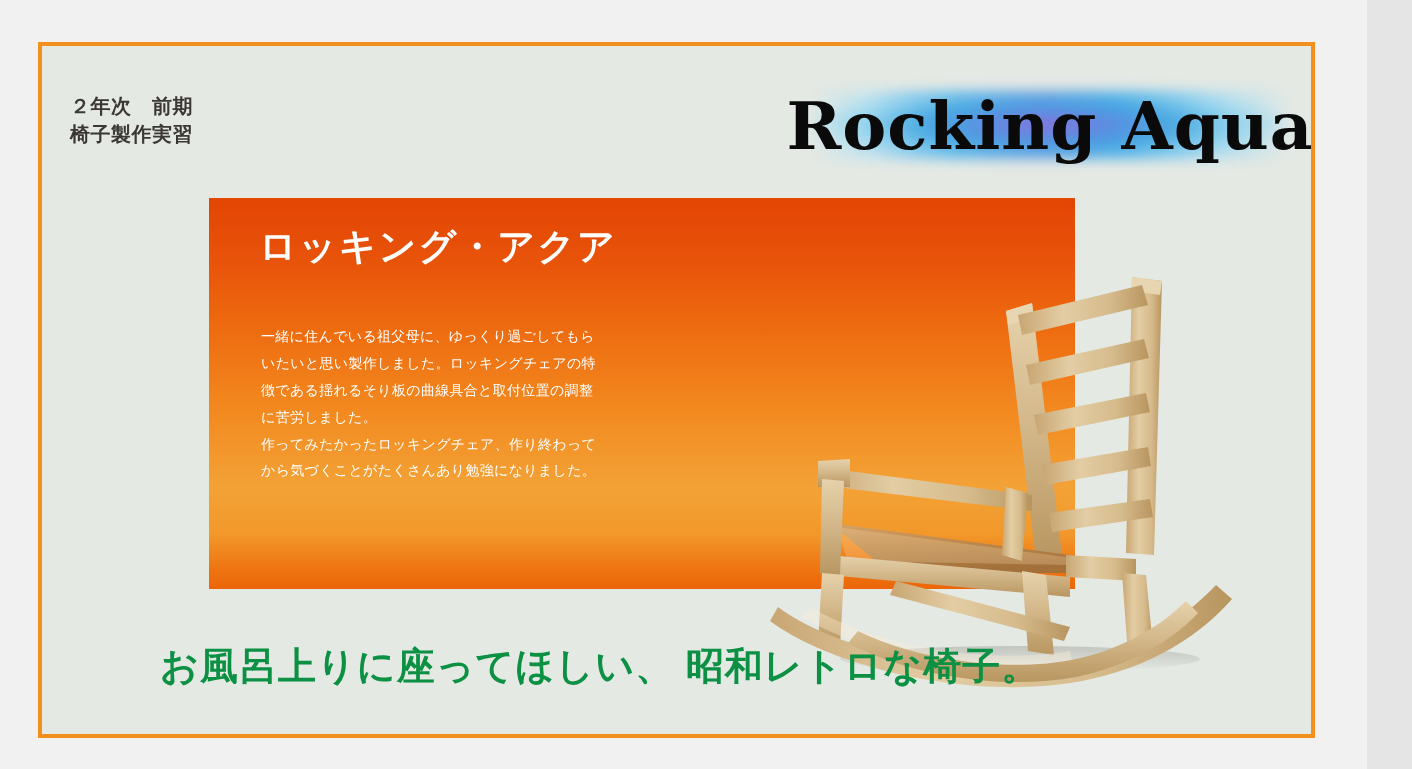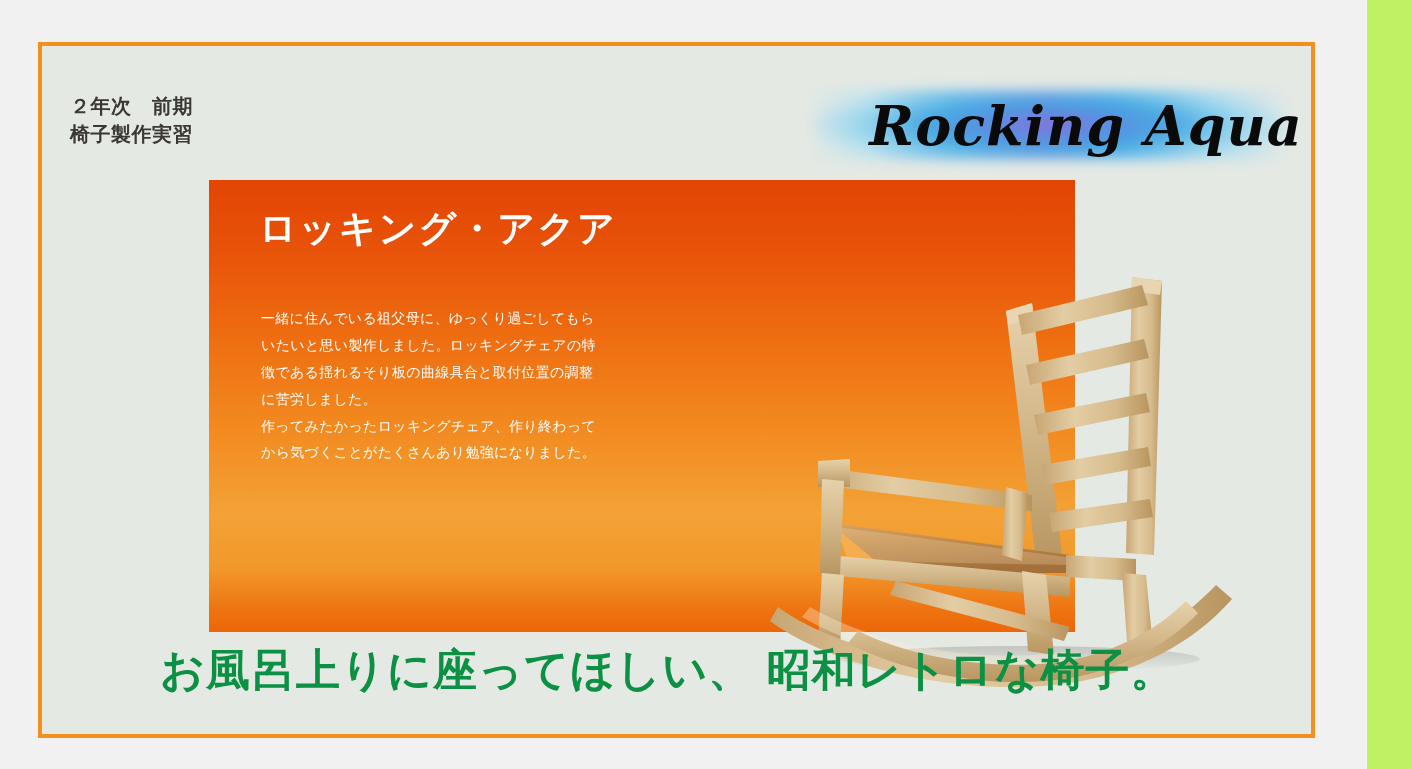--- a/index.html
+++ b/index.html
@@ -11,21 +11,21 @@
   body {
     font-family: "Liberation Sans", "DejaVu Sans", sans-serif;
   }
 
   
   .canvas {
     position: relative;
     width: 1412px;
     height: 769px;
     overflow: hidden;
-    background: #bef264;
+    background: #e5e5e5;
   }
 
   
   .sheet {
     position: absolute;
     left: 0;
     top: 0;
     width: 1367px;
     height: 769px;
     background: #f1f1f1;
@@ -91,36 +91,34 @@
   .title-text {
     position: absolute;
     left: 0;
     top: 0;
     width: 500px;
     height: 96px;
     display: flex;
     align-items: center;
     justify-content: center;
     font-family: "DejaVu Serif", "Liberation Serif", serif;
-    font-style: italic;
-    font-weight: 700;
-    font-size: 54px;
+    font-weight: 700;
+    font-size: 66px;
     color: #0a0a0a;
     letter-spacing: 1px;
     white-space: nowrap;
-    margin-left: 36px;
   }
 
   
   .panel {
     position: absolute;
     left: 209px;
-    top: 180px;
+    top: 198px;
     width: 866px;
-    height: 452px;
+    height: 391px;
     background: linear-gradient(180deg,
       #e34503 0%,
       #e8530a 16%,
       #ee6c10 34%,
       #f2891f 54%,
       #f3a236 74%,
       #f2982a 86%,
       #ee7411 95%,
       #ec6608 100%);
   }
@@ -156,21 +154,21 @@
     pointer-events: none;
   }
   .chair svg { display: block; }
 
   
   .caption {
     position: absolute;
     left: 160px;
     top: 641px;
     color: #0c9043;
-    font-size: 44px;
+    font-size: 38px;
     font-weight: 700;
     letter-spacing: 1px;
     white-space: nowrap;
     z-index: 5;
   }
 </style>
 </head>
 <body>
 
 <div class="canvas">

